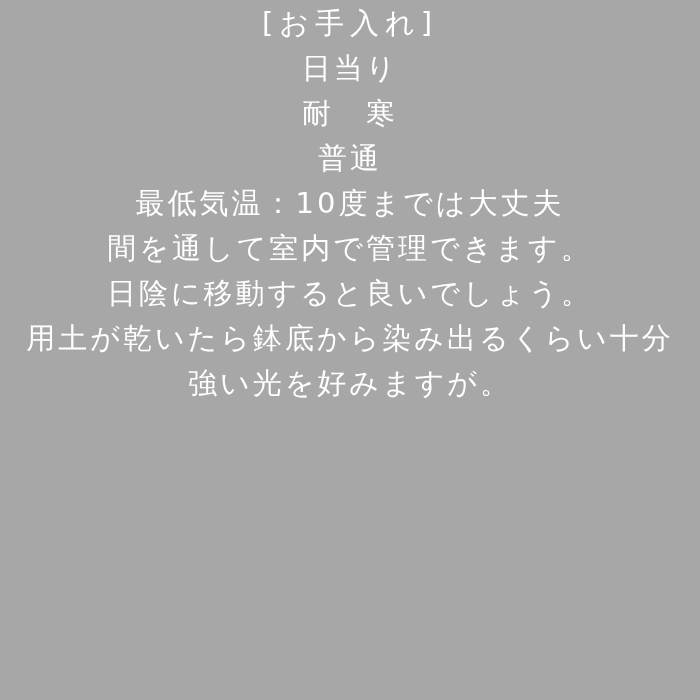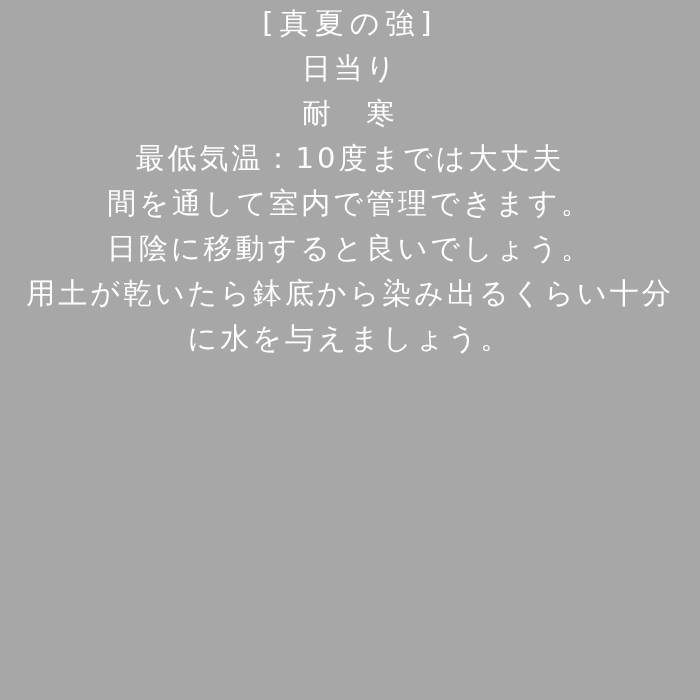--- a/index.html
+++ b/index.html
@@ -29,25 +29,26 @@
     white-space: nowrap;
   }
   .title {
     letter-spacing: 6px;
   }
 </style>
 </head>
 <body style="background: rgb(167, 167, 167);">
 
 <div class="care-card" style="color: rgb(255, 255, 255);">
-  <div class="line title">[真夏の強]</div>
+  <div class="line title">[お手入れ]</div>
 
   <div class="line">日当り</div>
 
   <div class="line">耐　寒</div>
 
+  <div class="line">普通</div>
 
   <div class="line">最低気温：10度までは大丈夫</div>
   <div class="line">間を通して室内で管理できます。</div>
   <div class="line">日陰に移動すると良いでしょう。</div>
   <div class="line">用土が乾いたら鉢底から染み出るくらい十分</div>
-  <div class="line">に水を与えましょう。</div>
+  <div class="line">強い光を好みますが。</div>
 </div>
 
 </body></html>

